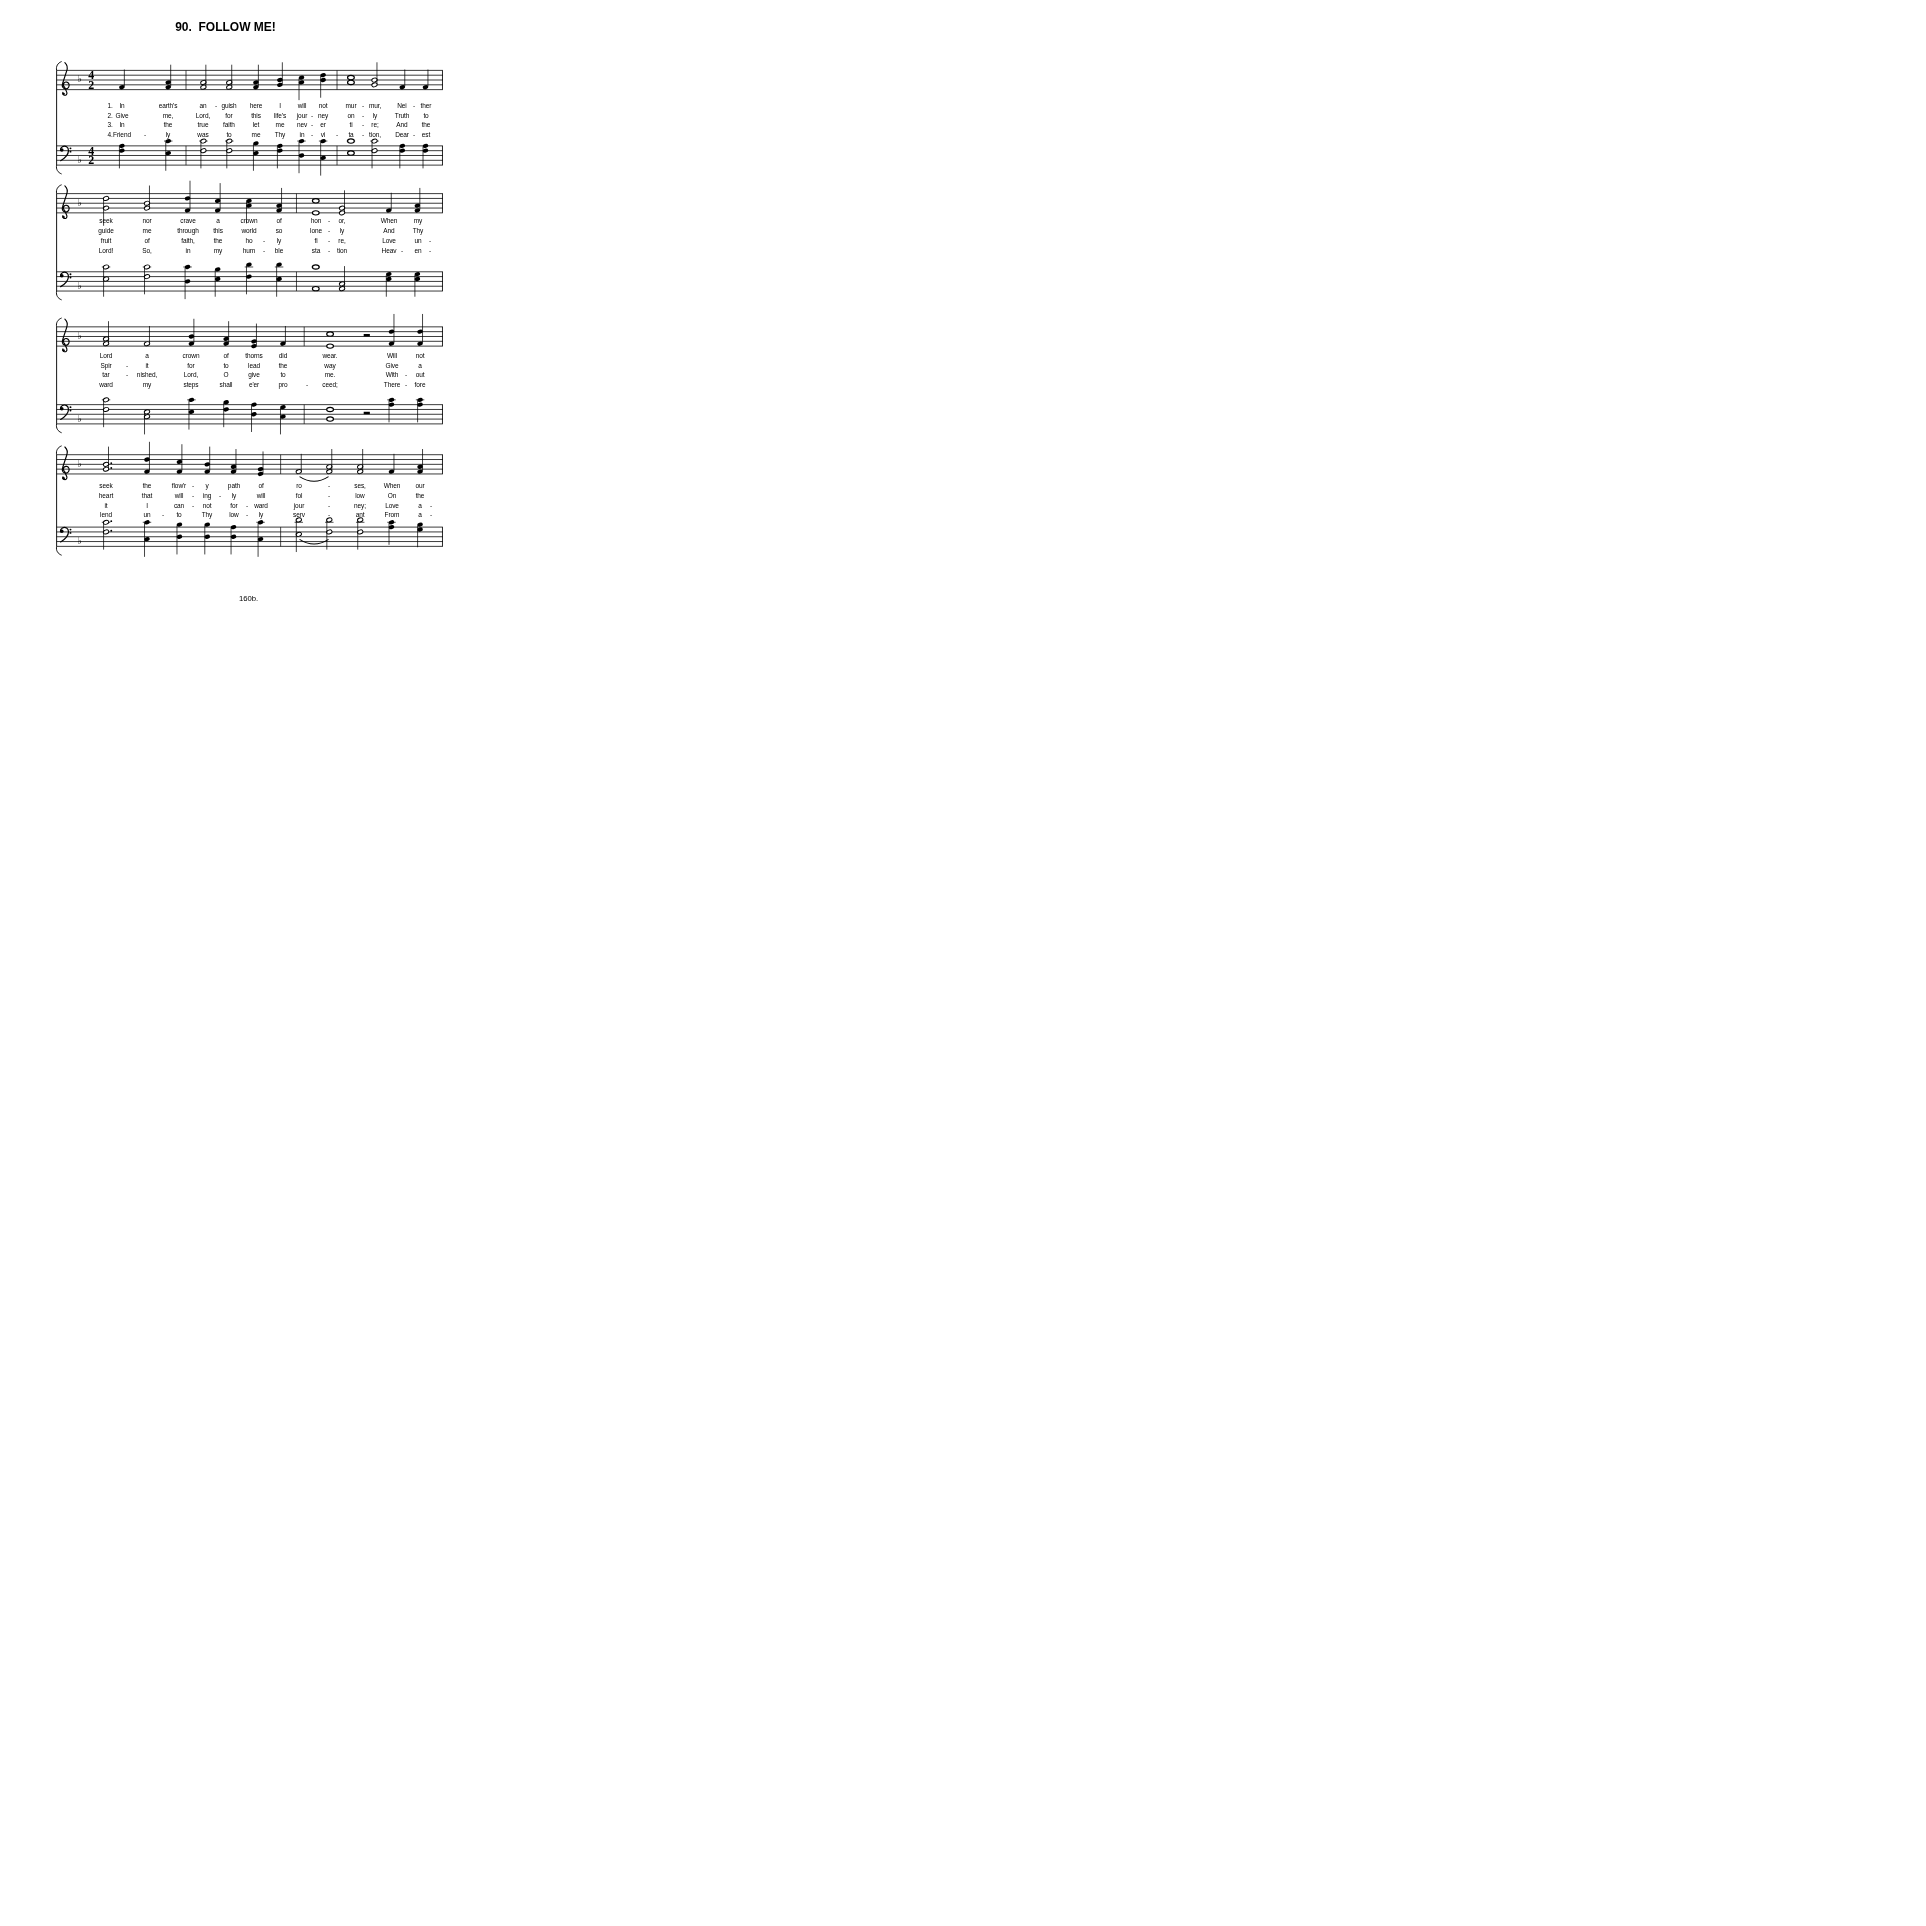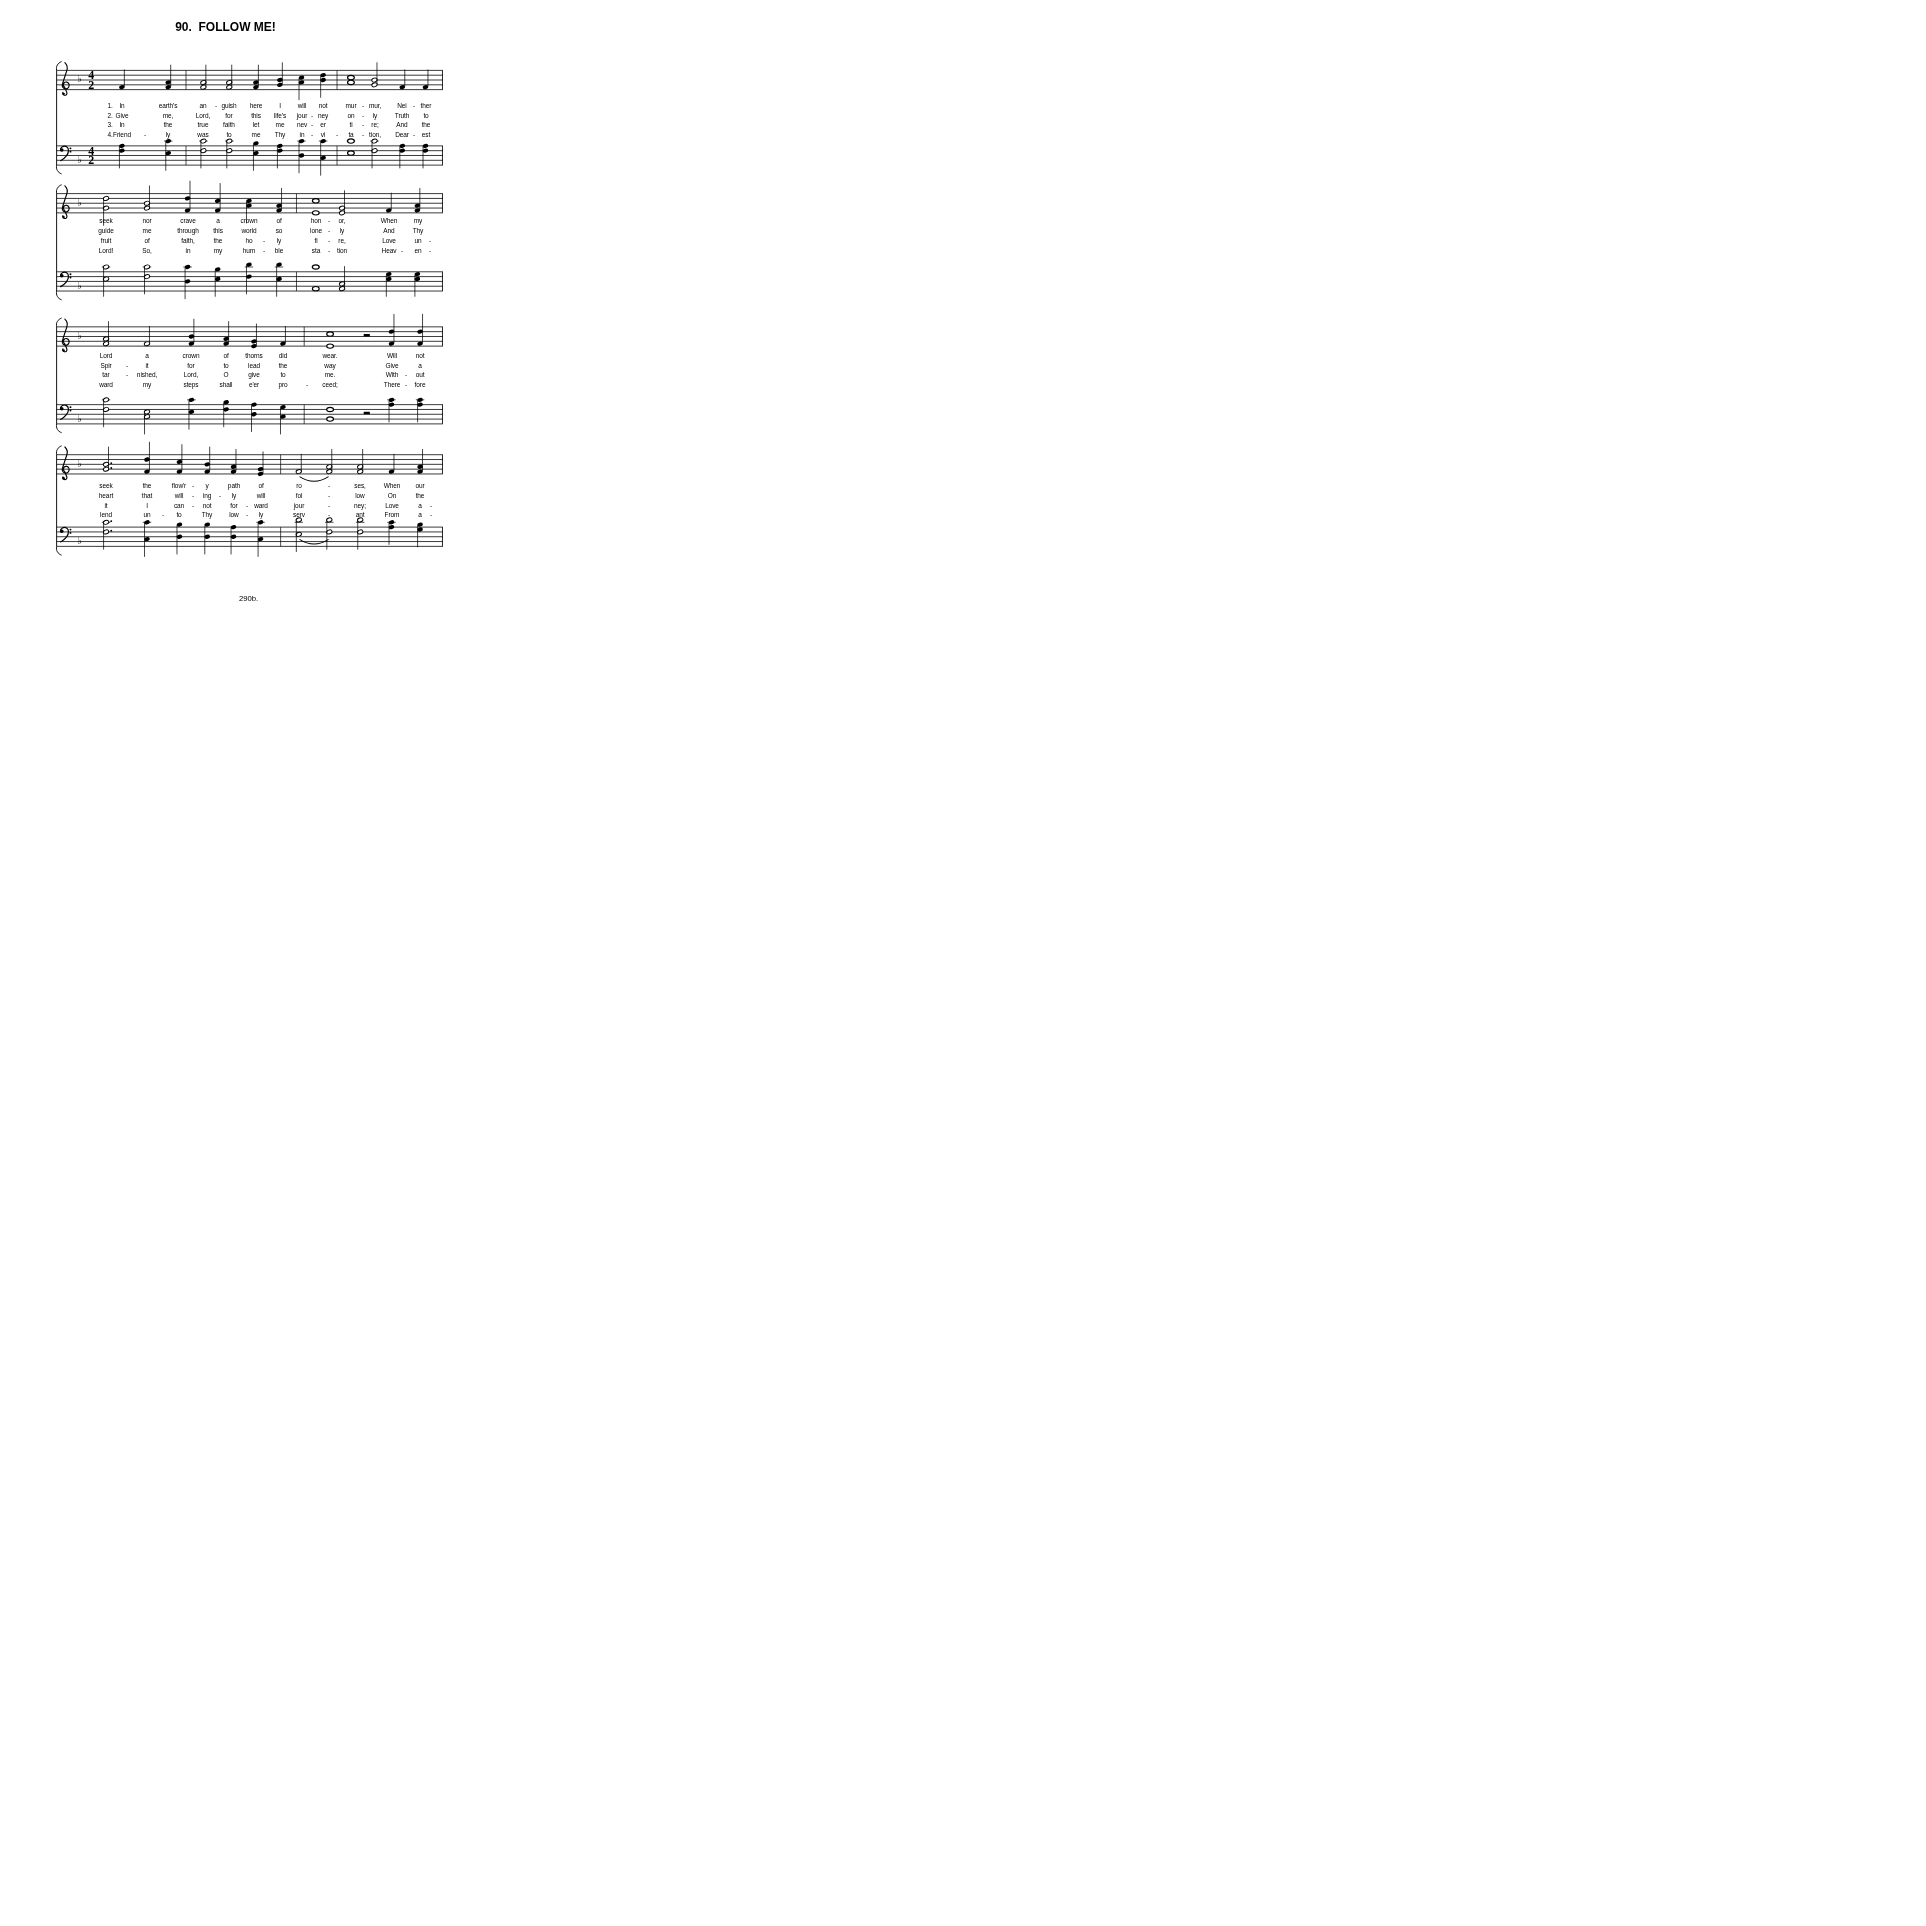--- a/index.html
+++ b/index.html
@@ -613,15 +613,15 @@
       <span class="lyr" style="left: 234px; top: 511px;">low</span>
       <span class="lyr" style="left: 247px; top: 511px;">-</span>
       <span class="lyr" style="left: 261px; top: 511px;">ly</span>
       <span class="lyr" style="left: 299px; top: 511px;">serv</span>
       <span class="lyr" style="left: 329px; top: 511px;">-</span>
       <span class="lyr" style="left: 360px; top: 511px;">ant</span>
       <span class="lyr" style="left: 392px; top: 511px;">From</span>
       <span class="lyr" style="left: 420px; top: 511px;">a</span>
       <span class="lyr" style="left: 431px; top: 511px;">-</span>
     </div>
-  <div class="pagenum">290b.</div>
+  <div class="pagenum">160b.</div>
 </div>
 
 
 </body></html>

